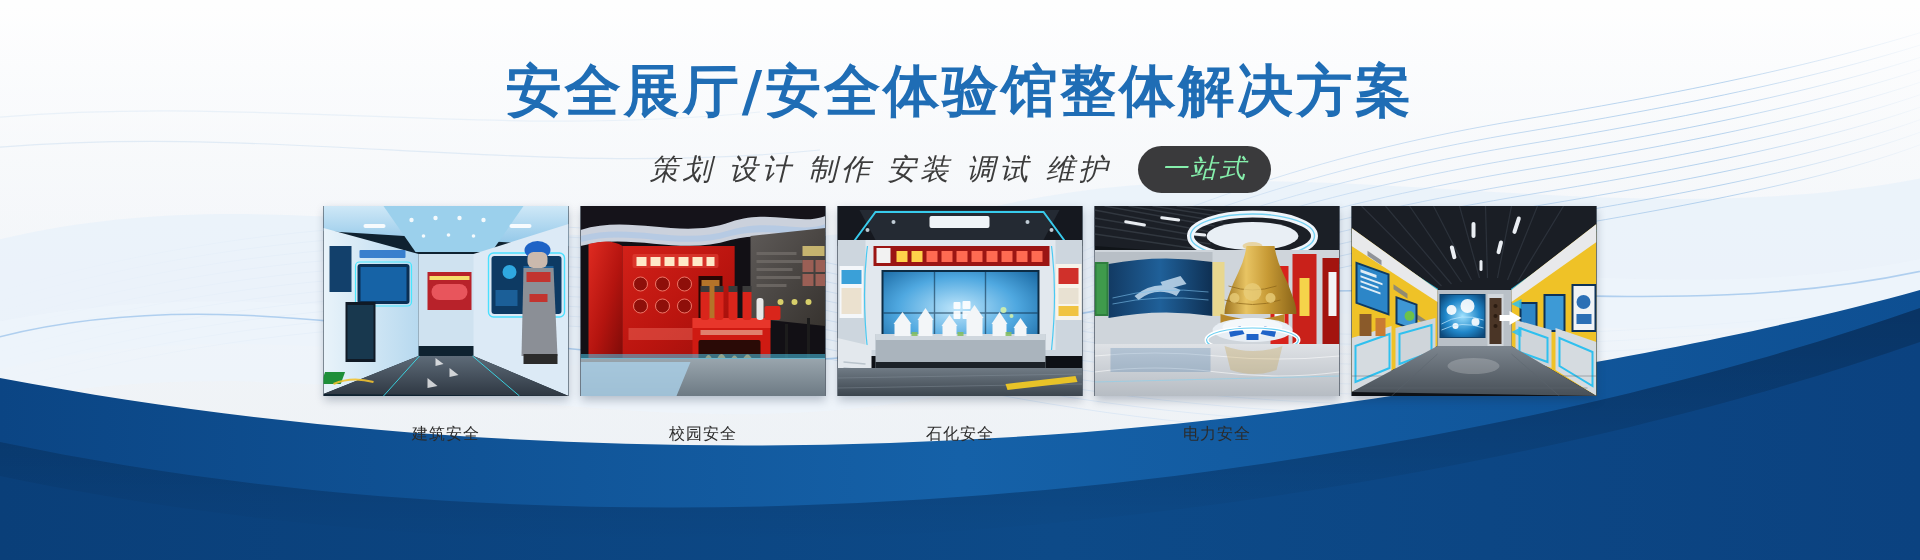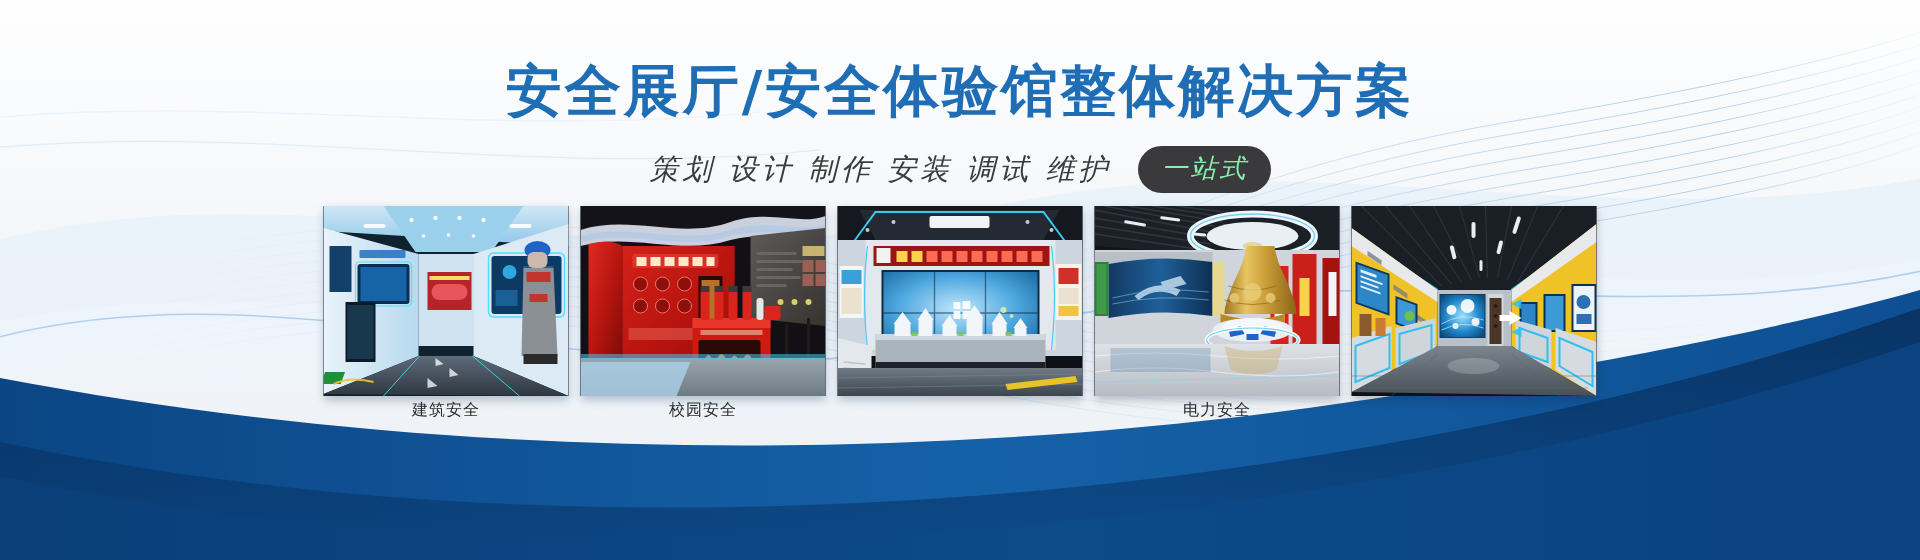--- a/index.html
+++ b/index.html
@@ -60,21 +60,21 @@
     display:flex;gap:12px;z-index:6;
   }
   .card{width:245px;}
   .thumb{
     position:relative;width:245px;height:190px;overflow:hidden;
     box-shadow:0 4px 9px rgba(20,40,70,.28);
     background:#0d1a2b;
   }
   .thumb svg{display:block;width:245px;height:190px;}
   .caption{
-    margin-top:4px;text-align:center;
+    margin-top:28px;text-align:center;
     font-size:16px;color:#2b2b2b;letter-spacing:1px;
     font-family:"DejaVu Sans","Liberation Sans",sans-serif;
   }
 
   
   .bottom-waves{position:absolute;left:0;bottom:0;width:1920px;height:270px;z-index:4;}
 </style>
 </head>
 <body>
 
@@ -462,20 +462,21 @@
           </g>
 
           <rect x="0" y="162" width="245" height="28" fill="url(#c3floor)"></rect>
           <g stroke="#8c97a1" stroke-width=".8" opacity=".5">
             <path d="M0,172 L245,168"></path>
               <path d="M0,182 L245,178"></path>
           </g>
           <path d="M168,178 L238,170 L240,176 L170,184 Z" fill="#e8c328"></path>
         </svg>
       </div>
+      <div class="caption">石化安全</div>
     </div>
 
     <div class="card">
       <div class="thumb">
         <svg viewBox="0 0 245 190">
           <defs>
             <linearGradient id="c4bell" x1="0" y1="0" x2="1" y2="0">
               <stop offset="0%" stop-color="#9d7420"></stop>
                 <stop offset="30%" stop-color="#e8c463"></stop>
               <stop offset="60%" stop-color="#c79a35"></stop>

